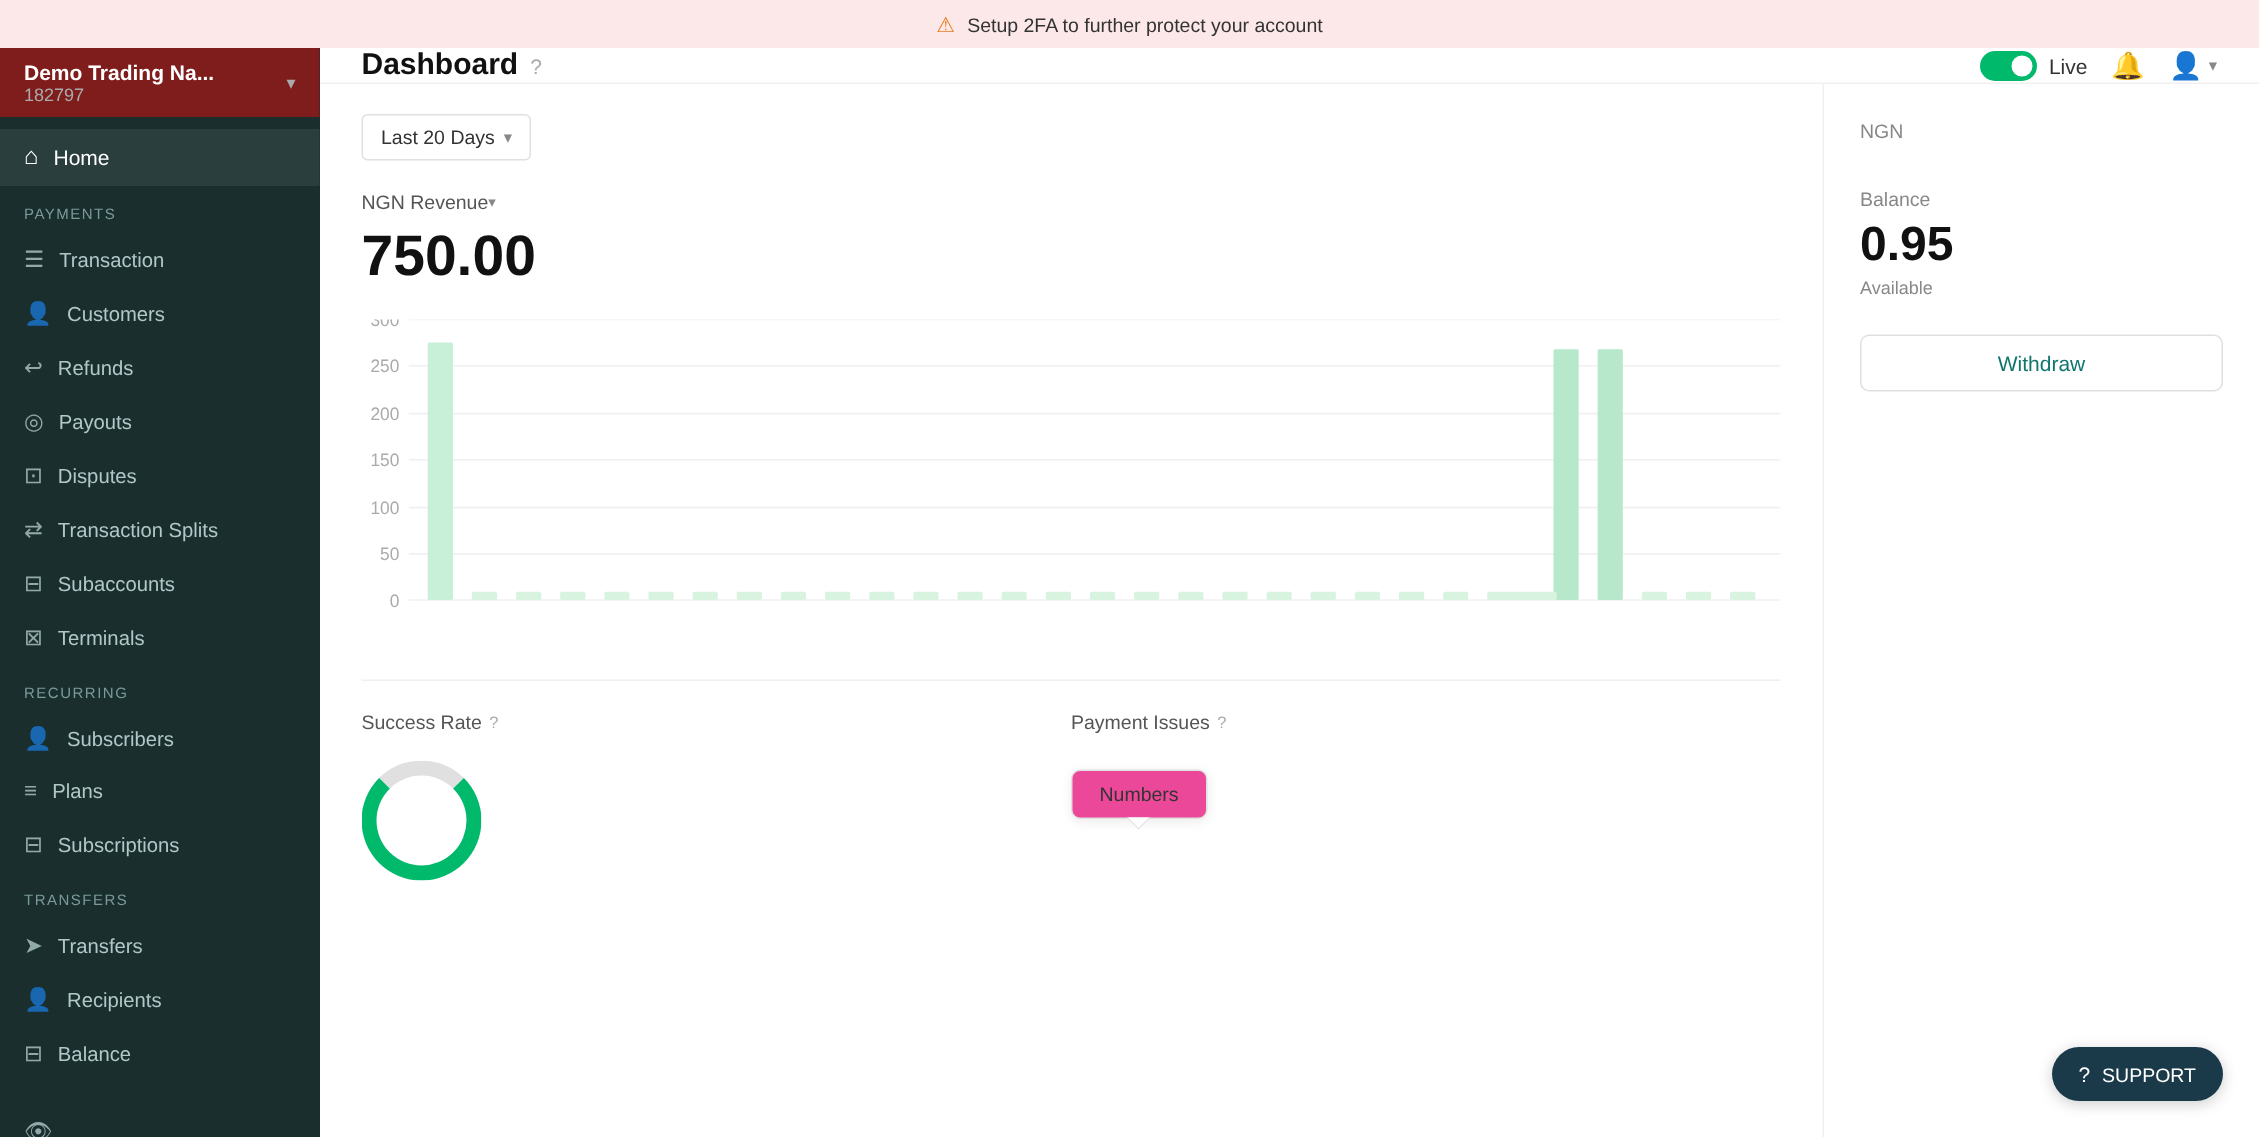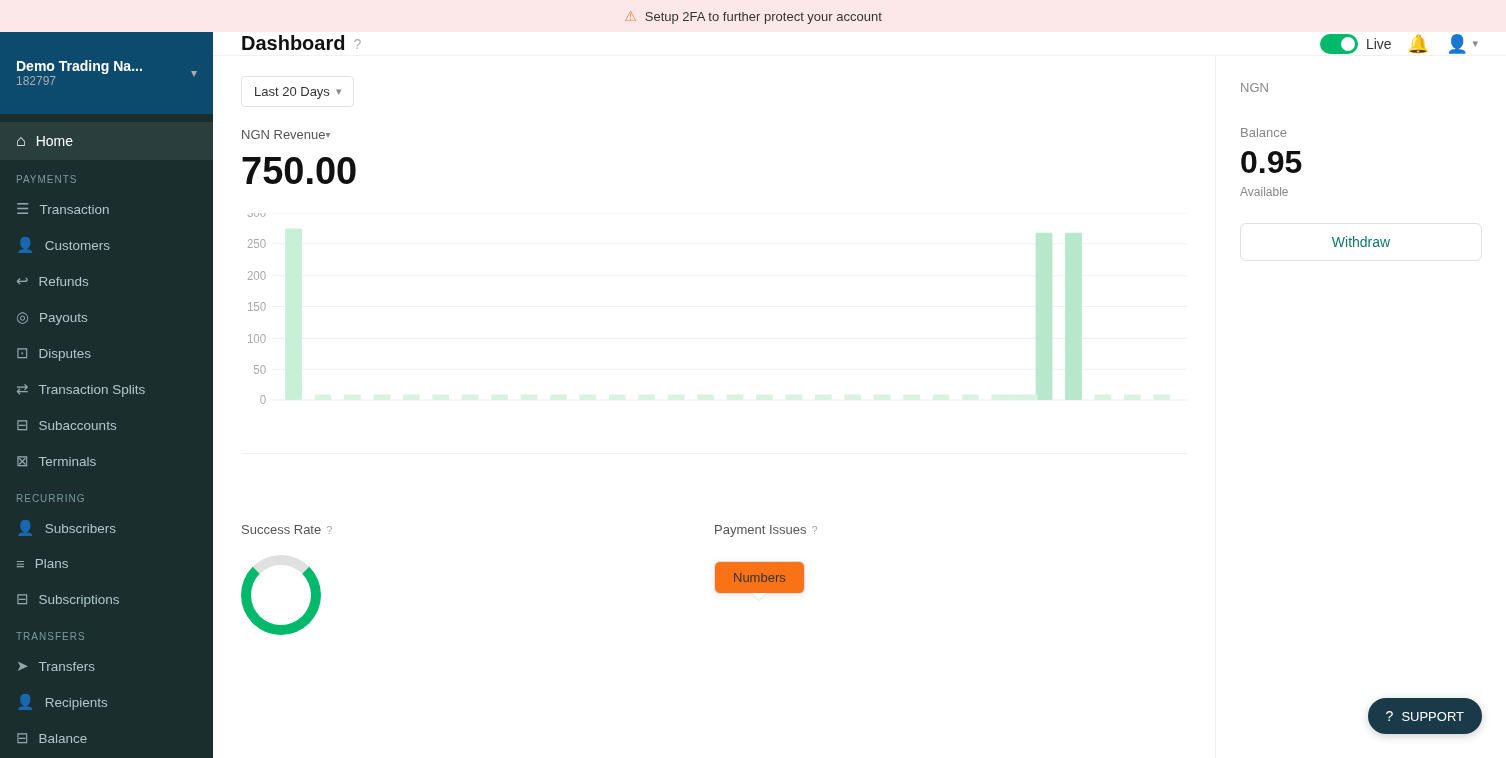--- a/index.html
+++ b/index.html
@@ -25,25 +25,25 @@
     .sidebar {
       width: 213px;
       background: #1a2e2e;
       color: #ccc;
       display: flex;
       flex-direction: column;
       flex-shrink: 0;
       overflow-y: auto;
     }
     .sidebar-header {
-      padding: 26px 16px;
+      padding: 8px 16px;
       display: flex;
       align-items: center;
       justify-content: space-between;
-      background: #0c4a6e;
+      background: #7f1d1d;
       cursor: pointer;
     }
     .sidebar-header-info { display: flex; flex-direction: column; }
     .sidebar-header-name { color: #fff; font-size: 14px; font-weight: 600; }
     .sidebar-header-id { color: #aaa; font-size: 12px; }
     .chevron-down { color: #aaa; font-size: 12px; }
 
     .sidebar-nav { padding: 8px 0; }
 
     .sidebar-home {
@@ -172,26 +172,26 @@
 
     
     .bottom-stats {
       display: flex;
       gap: 0;
       border-top: 1px solid #f0f0f0;
       margin-top: 20px;
       padding-top: 20px;
     }
     .stat-block { flex: 1; padding: 0 20px 0 0; }
-    .stat-label { font-size: 13px; color: #555; display: flex; align-items: center; gap: 5px; margin-top: 48px; }
+    .stat-label { font-size: 13px; color: #555; display: flex; align-items: center; gap: 5px; }
     .stat-help { color: #aaa; font-size: 11px; }
 
     
     .numbers-tooltip {
-      background: #f97316;
+      background: #ec4899;
       border: 1px solid #e0e0e0;
       border-radius: 6px;
       padding: 8px 18px;
       font-size: 13px;
       color: #333;
       display: inline-block;
       margin-top: 12px;
       box-shadow: 0 2px 8px rgba(0,0,0,0.08);
       position: relative;
     }

